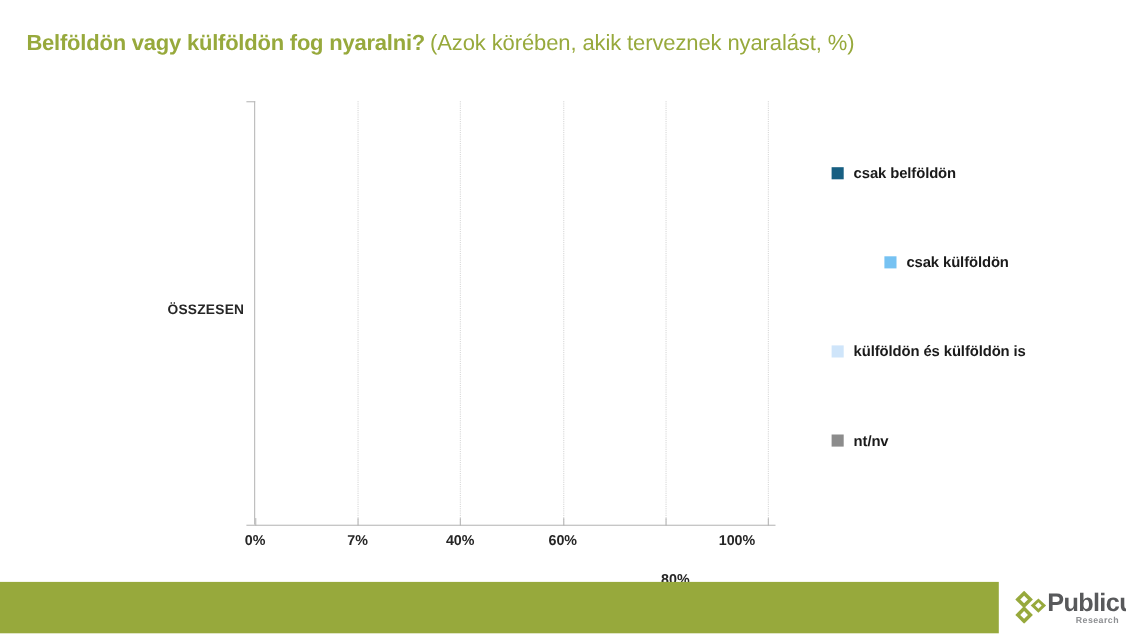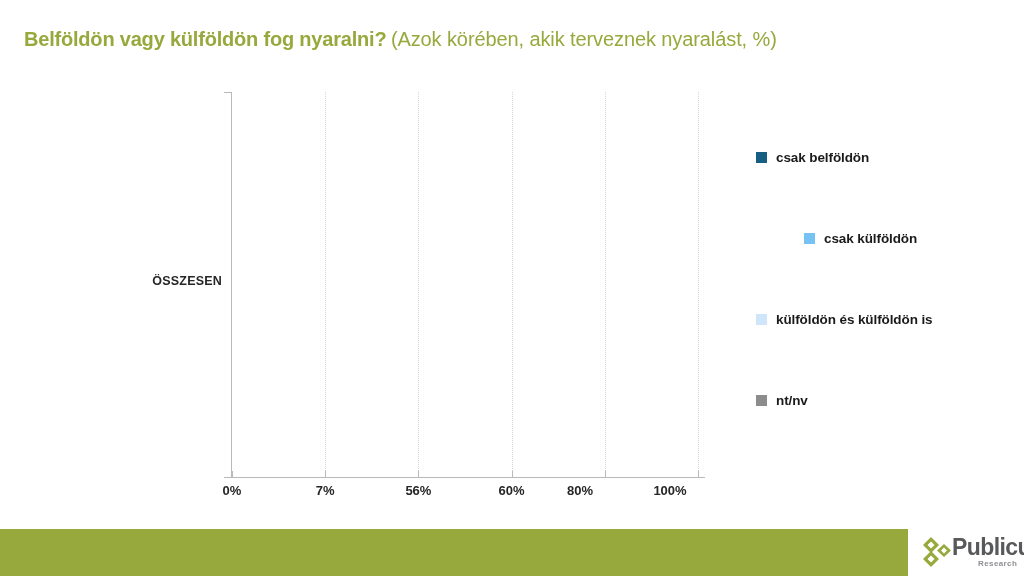--- a/index.html
+++ b/index.html
@@ -238,25 +238,25 @@
   <div id="axis-line-x"></div>
 
 
   <div id="cat-label">ÖSSZESEN</div>
 
 <div class="tick-mark" style="left: 232px;"></div>
     <div class="xtick-label" style="left: 232px;">0%</div>
     <div class="tick-mark" style="left: 325.2px;"></div>
     <div class="xtick-label" style="left: 325.2px;">7%</div>
     <div class="tick-mark" style="left: 418.4px;"></div>
-    <div class="xtick-label" style="left: 418.4px;">56%</div>
+    <div class="xtick-label" style="left: 418.4px;">40%</div>
     <div class="tick-mark" style="left: 511.6px;"></div>
     <div class="xtick-label" style="left: 511.6px;">60%</div>
     <div class="tick-mark" style="left: 604.8px;"></div>
-    <div class="xtick-label" style="left: 580px;">80%</div>
+    <div class="xtick-label" style="left: 614px; margin-top: 36px;">80%</div>
     <div class="tick-mark" style="left: 698px;"></div>
     <div class="xtick-label" style="left: 670px;">100%</div>
   </div>
 
 <div id="legend">
     <div class="legend-item" style="top: 0px;">
       <span class="legend-swatch" style="background: rgb(23, 95, 130);"></span>
       <span class="legend-text">csak belföldön</span>
     </div>
     <div class="legend-item" style="top: 81px; margin-left: 48px;">

